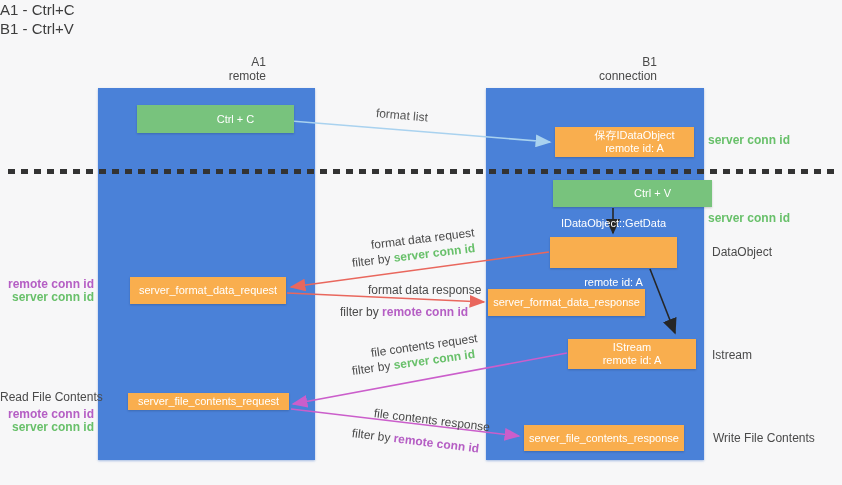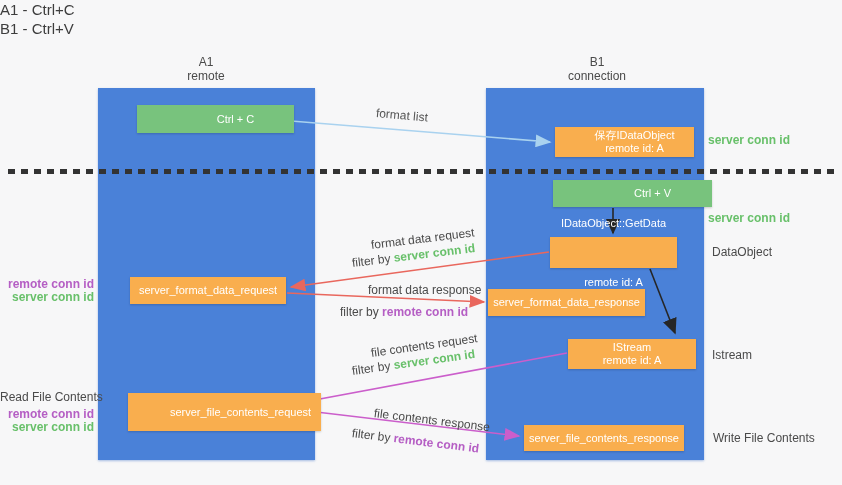--- a/index.html
+++ b/index.html
@@ -5,21 +5,21 @@
   html,body{margin:0;padding:0;background:#f7f7f8;}
   .canvas{
     position:relative;width:842px;height:485px;overflow:hidden;
     font-family:"Liberation Sans",sans-serif;background:#f7f7f8;
   }
   .title{
     position:absolute;left:0;top:8;width:744px;text-align:left;
     font-size:15px;line-height:19px;color:#3d3d3d;
   }
   .col-header{
-    position:absolute;top:55;width:120px;text-align:center;
+    position:absolute;top:55;width:120px;text-align:right;
     font-size:12px;line-height:14px;color:#4a4a4a;
   }
   .col-header.a1{left:146px;top:55px;}
   .col-header.b1{left:537px;top:55px;}
   .lifeline{
     position:absolute;top:88px;height:372px;background:#4a81d8;
     box-shadow:0 1px 2px rgba(100,140,210,.55);
   }
   .lifeline.a1{left:98px;width:217px;}
   .lifeline.b1{left:486px;width:218px;}
@@ -34,21 +34,21 @@
   }
   .node.green{background:#78c37d;padding-left:40px;}
   .node.orange{background:#f9ae4e;}
   .n-ctrl-c{left:137px;top:105px;width:117px;height:28px;}
   .n-save{left:555px;top:127px;width:119px;height:30px;padding-left:20px;}
   .n-ctrl-v{left:553px;top:180px;width:119px;height:27px;}
   .n-getdata{left:550px;top:237px;width:127px;height:31px;gap:46px;}
   .n-fmt-req{left:130px;top:277px;width:156px;height:27px;}
   .n-fmt-resp{left:488px;top:289px;width:157px;height:27px;}
   .n-istream{left:568px;top:339px;width:128px;height:30px;}
-  .n-file-req{left:128px;top:393px;width:161px;height:38px;padding-left:32px;}
+  .n-file-req{left:128px;top:393px;width:161px;height:17px;}
   .n-file-resp{left:524px;top:425px;width:160px;height:26px;}
   .lbl{
     position:absolute;font-size:12px;color:#4a4a4a;white-space:nowrap;
   }
   .lbl .green-t{color:#68c06a;font-weight:bold;}
   .lbl .purple-t{color:#b55ec4;font-weight:bold;}
   .green-t{color:#68c06a;font-weight:bold;}
   .purple-t{color:#b55ec4;font-weight:bold;}
   .rot-neg7{transform:rotate(-7deg);transform-origin:left center;}
   .rot-neg8{transform:rotate(-8deg);transform-origin:left center;}

